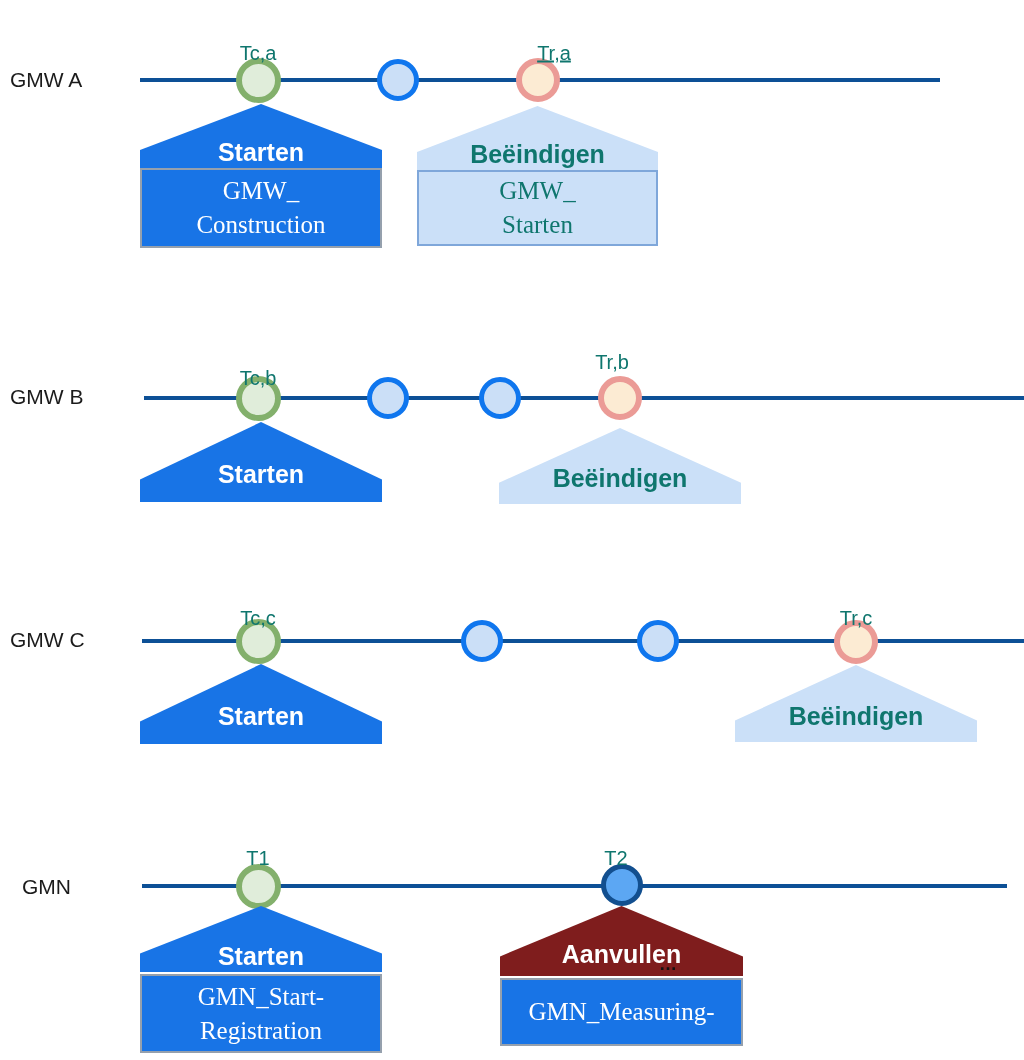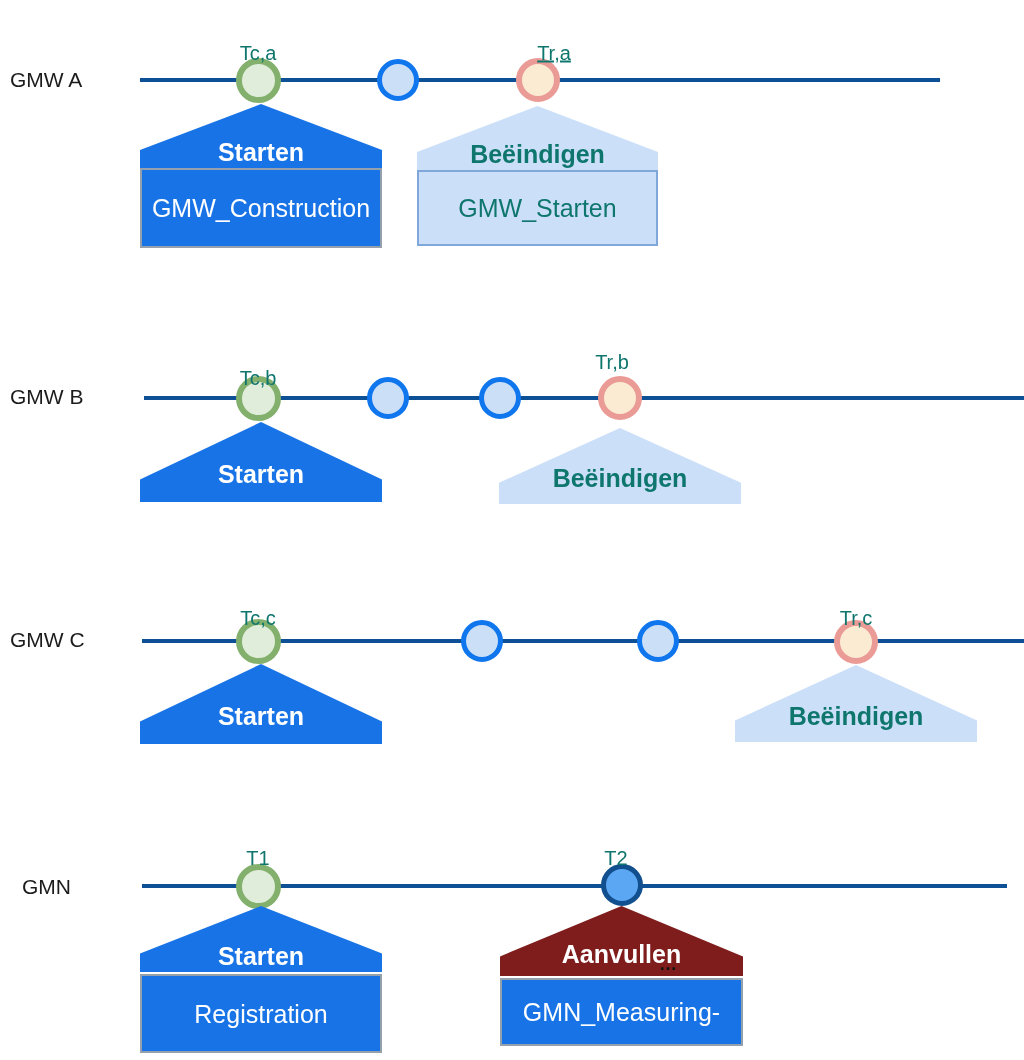--- a/index.html
+++ b/index.html
@@ -20,22 +20,22 @@
   .pent{
     position:absolute;display:flex;flex-direction:column;
     justify-content:flex-end;align-items:center;box-sizing:border-box;
     clip-path:polygon(50% 0%,100% 72%,100% 100%,0% 100%,0% 72%);
     font-weight:bold;
   }
   .pent .lbl{font-size:25px;line-height:28px;white-space:nowrap;}
   .dark-text{color:#ffffff;}
   .light-text{color:#0f766e;}
   .callout-box{
-    position:absolute;display:flex;flex-direction:row;justify-content:center;
-    align-items:center;box-sizing:border-box;
+    position:absolute;display:flex;flex-direction:column;justify-content:center;
+    align-items:center;box-sizing:border-box;font-family:Liberation Serif, serif;
   }
   .callout-box .line{font-size:25px;line-height:34px;white-space:nowrap;}
   .ellipsis{
     position:absolute;transform:translate(-50%,-50%);
     font-size:18px;font-weight:bold;color:#111111;letter-spacing:2px;
   }
 </style>
 </head>
 <body>
 
@@ -92,20 +92,21 @@
     <div class="row-label" style="left: 22px; top: 887px;">GMN</div>
     <div class="timeline-line" style="left: 142px; width: 865px; top: 884px; background: rgb(13, 80, 150);"></div>
     <div class="marker" style="left: 235.5px; top: 863.5px; width: 45px; height: 45px; border: 6px solid rgb(131, 176, 108); background: rgb(224, 237, 218);"></div>
     <div class="marker" style="left: 601px; top: 864px; width: 42px; height: 42px; border: 5px solid rgb(18, 79, 143); background: rgb(92, 167, 243);"></div>
     <div class="time-label" style="left: 258px; top: 824px;">T1</div>
     <div class="time-label" style="left: 616px; top: 824px;">T2</div>
     <div class="pent" style="left: 140px; top: 906px; width: 242px; height: 66px; padding-bottom: 2px; background: rgb(24, 116, 230);">
       <span class="lbl dark-text">Starten</span>
     </div>
     <div class="callout-box" style="left: 140px; top: 974px; width: 242px; height: 79px; background: rgb(24, 116, 230); border: 2px solid rgb(149, 160, 173);">
+      <span class="line dark-text">GMN_Start-</span>
       <span class="line dark-text">Registration</span>
     </div>
     <div class="pent" style="left: 500px; top: 906px; width: 243px; height: 70px; padding-bottom: 8px; background: #7f1d1d;">
       <span class="lbl dark-text">Aanvullen</span>
     </div>
     <div class="ellipsis" style="left: 669px; top: 964px;">…</div>
     <div class="callout-box" style="left: 500px; top: 978px; width: 243px; height: 68px; background: rgb(24, 116, 230); border: 2px solid rgb(149, 160, 173);">
       <span class="line dark-text">GMN_Measuring-</span>
     </div>
   </div>

